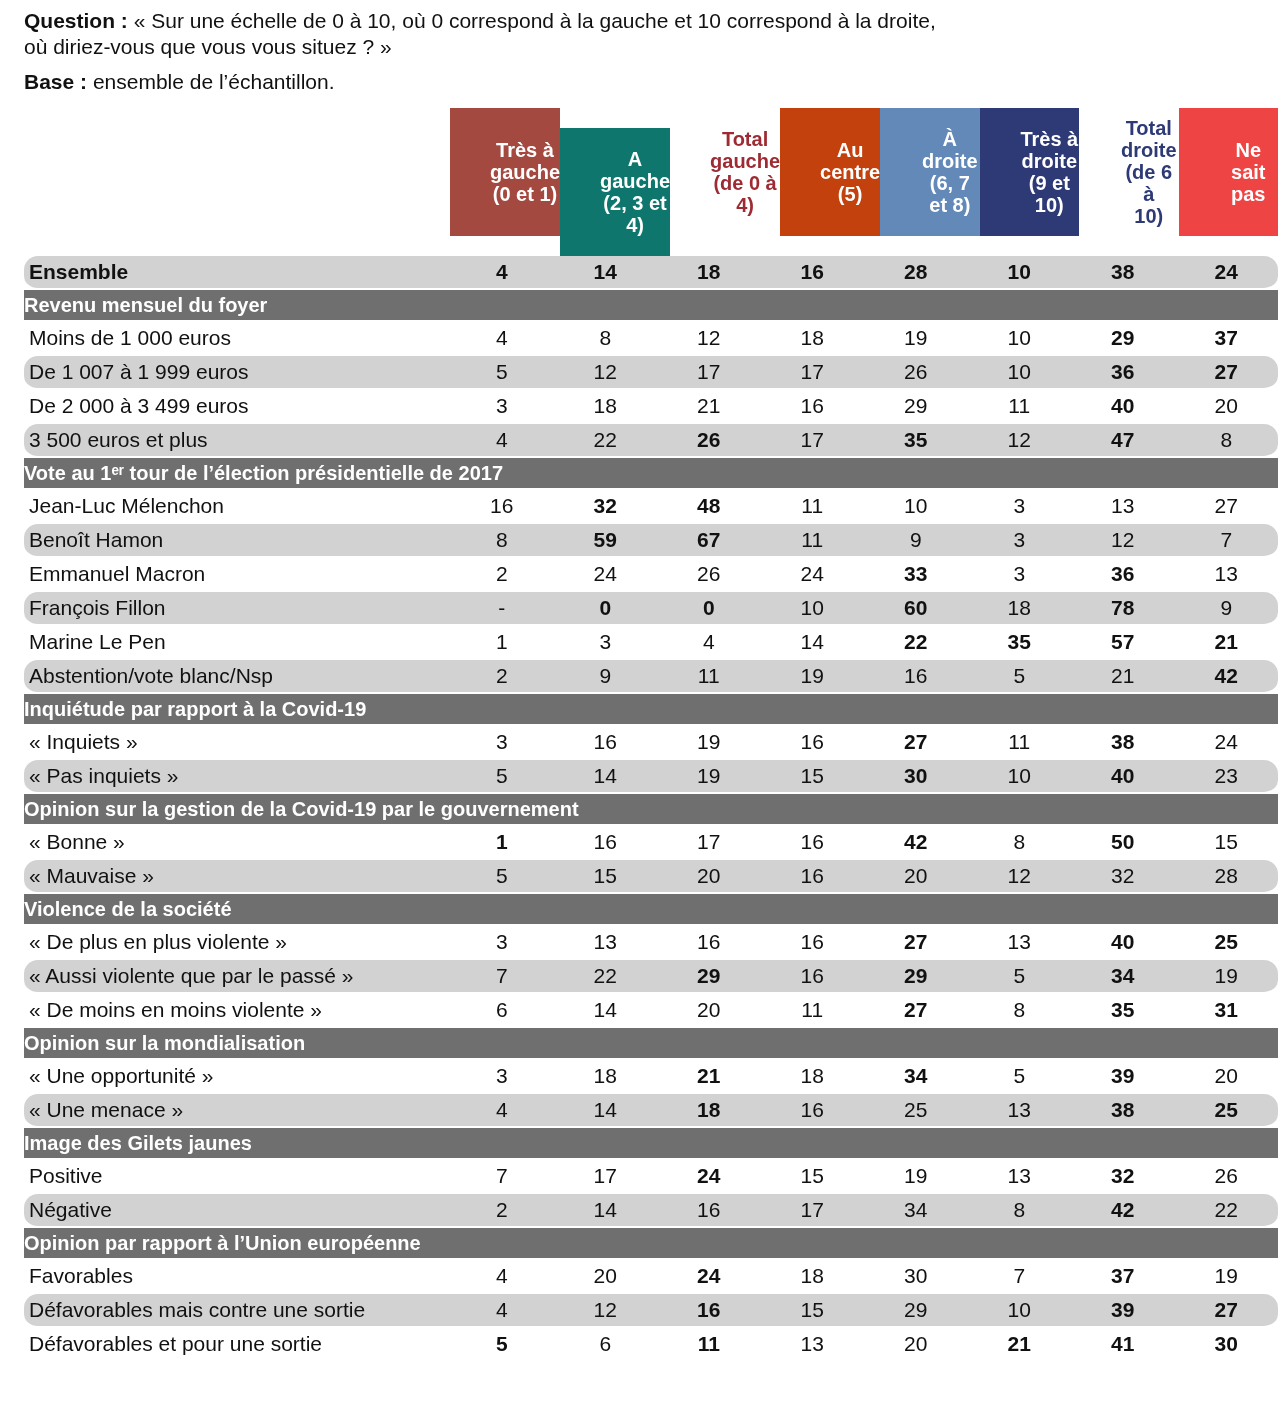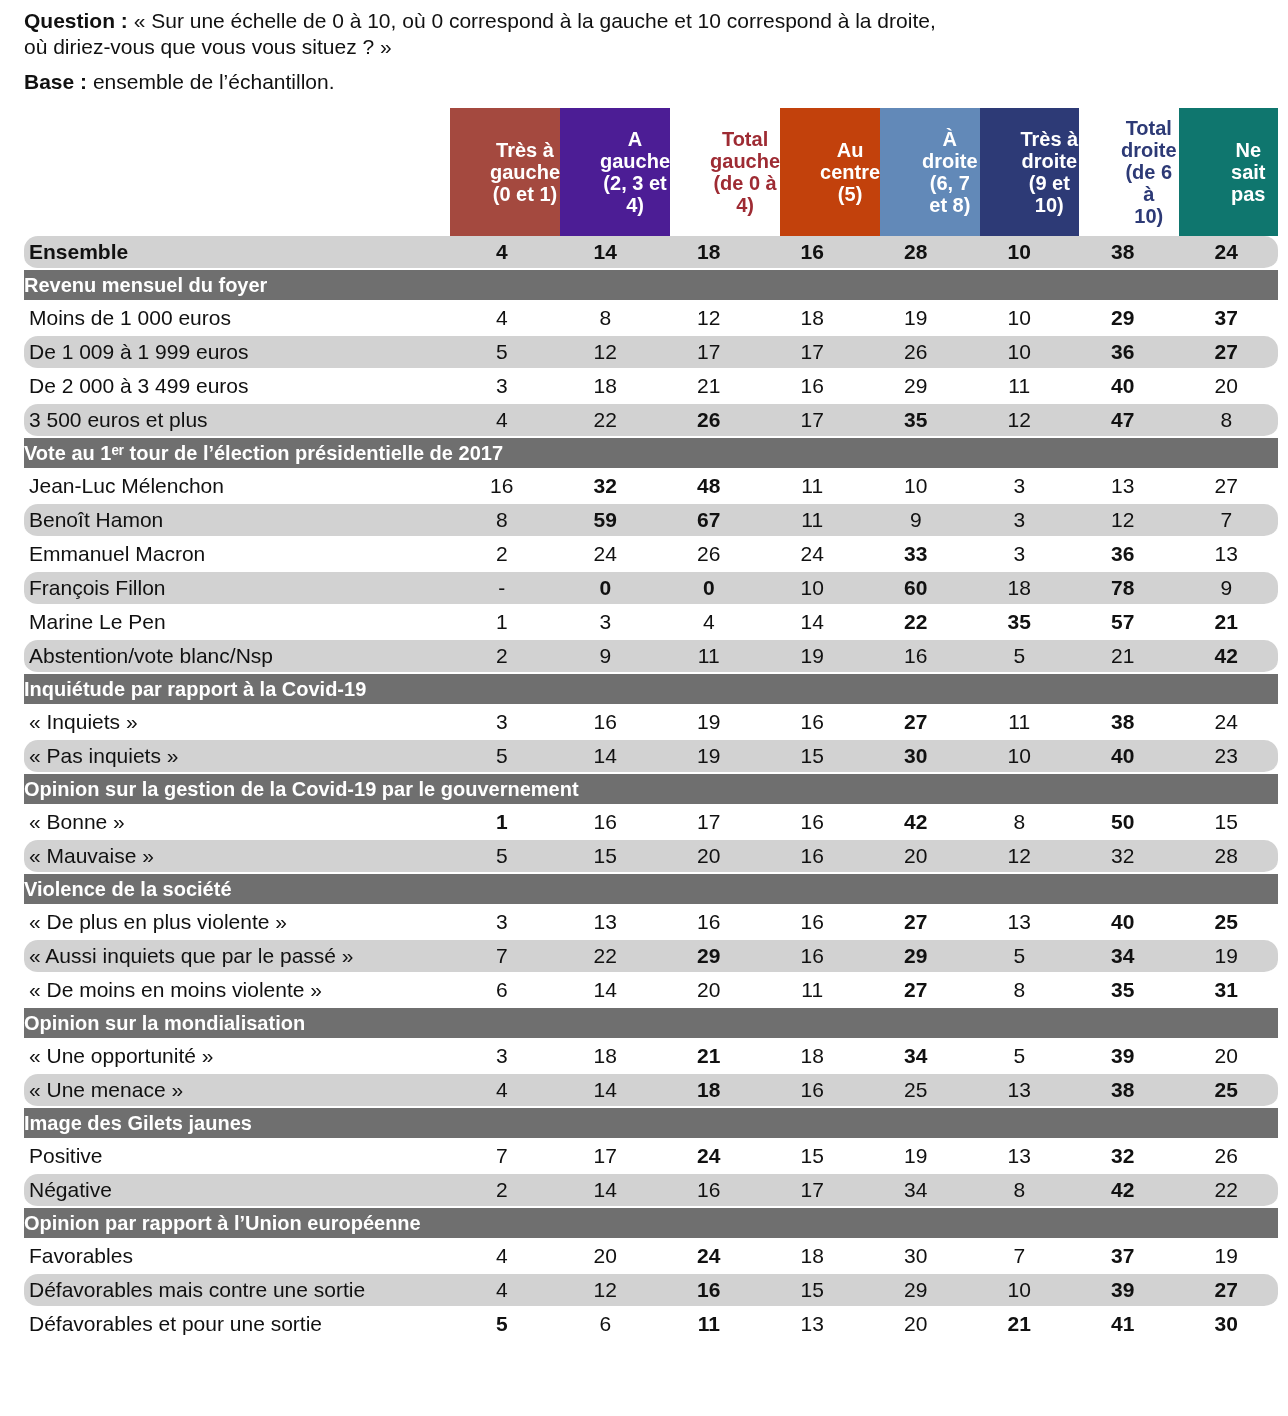--- a/index.html
+++ b/index.html
@@ -72,37 +72,37 @@
       <span>ensemble de l’échantillon.</span>
     </p>
   </div>
 
   <div class="table">
     <div class="header-row">
       <div class="header-cell corner"></div>
     <div class="header-cell" style="background: rgb(164, 73, 63); color: rgb(255, 255, 255);">Très à
 gauche
 (0 et 1)</div>
-        <div class="header-cell" style="background: #4c1d95; color: rgb(255, 255, 255);">A gauche
+        <div class="header-cell" style="background: #0f766e; color: rgb(255, 255, 255); margin-top: 20px;">A gauche
 (2, 3 et 4)</div>
         <div class="header-cell" style="background: rgb(255, 255, 255); color: rgb(158, 43, 51);">Total
 gauche
 (de 0 à 4)</div>
         <div class="header-cell" style="background: #c2410c; color: rgb(255, 255, 255);">Au centre
 (5)</div>
         <div class="header-cell" style="background: rgb(98, 137, 184); color: rgb(255, 255, 255);">À droite
 (6, 7 et 8)</div>
         <div class="header-cell" style="background: rgb(45, 58, 118); color: rgb(255, 255, 255);">Très à
 droite
 (9 et 10)</div>
         <div class="header-cell" style="background: rgb(255, 255, 255); color: rgb(45, 58, 118);">Total
 droite
 (de 6 à
 10)</div>
-        <div class="header-cell" style="background: #0f766e; color: rgb(255, 255, 255);">Ne sait
+        <div class="header-cell" style="background: #ef4444; color: rgb(255, 255, 255);">Ne sait
 pas</div>
       </div>
     <div>
         <div class="row shade emphasis">
           <div class="label-cell">Ensemble</div>
           <div class="value-cell bold">4</div>
           <div class="value-cell bold">14</div>
           <div class="value-cell bold">18</div>
           <div class="value-cell bold">16</div>
           <div class="value-cell bold">28</div>
@@ -118,21 +118,21 @@
           <div class="value-cell">4</div>
           <div class="value-cell">8</div>
           <div class="value-cell">12</div>
           <div class="value-cell">18</div>
           <div class="value-cell">19</div>
           <div class="value-cell">10</div>
           <div class="value-cell bold">29</div>
           <div class="value-cell bold">37</div>
         </div>
         <div class="row shade">
-          <div class="label-cell">De 1 009 à 1 999 euros</div>
+          <div class="label-cell">De 1 007 à 1 999 euros</div>
           <div class="value-cell">5</div>
           <div class="value-cell">12</div>
           <div class="value-cell">17</div>
           <div class="value-cell">17</div>
           <div class="value-cell">26</div>
           <div class="value-cell">10</div>
           <div class="value-cell bold">36</div>
           <div class="value-cell bold">27</div>
         </div>
         <div class="row">
@@ -284,21 +284,21 @@
           <div class="value-cell">3</div>
           <div class="value-cell">13</div>
           <div class="value-cell">16</div>
           <div class="value-cell">16</div>
           <div class="value-cell bold">27</div>
           <div class="value-cell">13</div>
           <div class="value-cell bold">40</div>
           <div class="value-cell bold">25</div>
         </div>
         <div class="row shade">
-          <div class="label-cell">« Aussi inquiets que par le passé »</div>
+          <div class="label-cell">« Aussi violente que par le passé »</div>
           <div class="value-cell">7</div>
           <div class="value-cell">22</div>
           <div class="value-cell bold">29</div>
           <div class="value-cell">16</div>
           <div class="value-cell bold">29</div>
           <div class="value-cell">5</div>
           <div class="value-cell bold">34</div>
           <div class="value-cell">19</div>
         </div>
         <div class="row">

